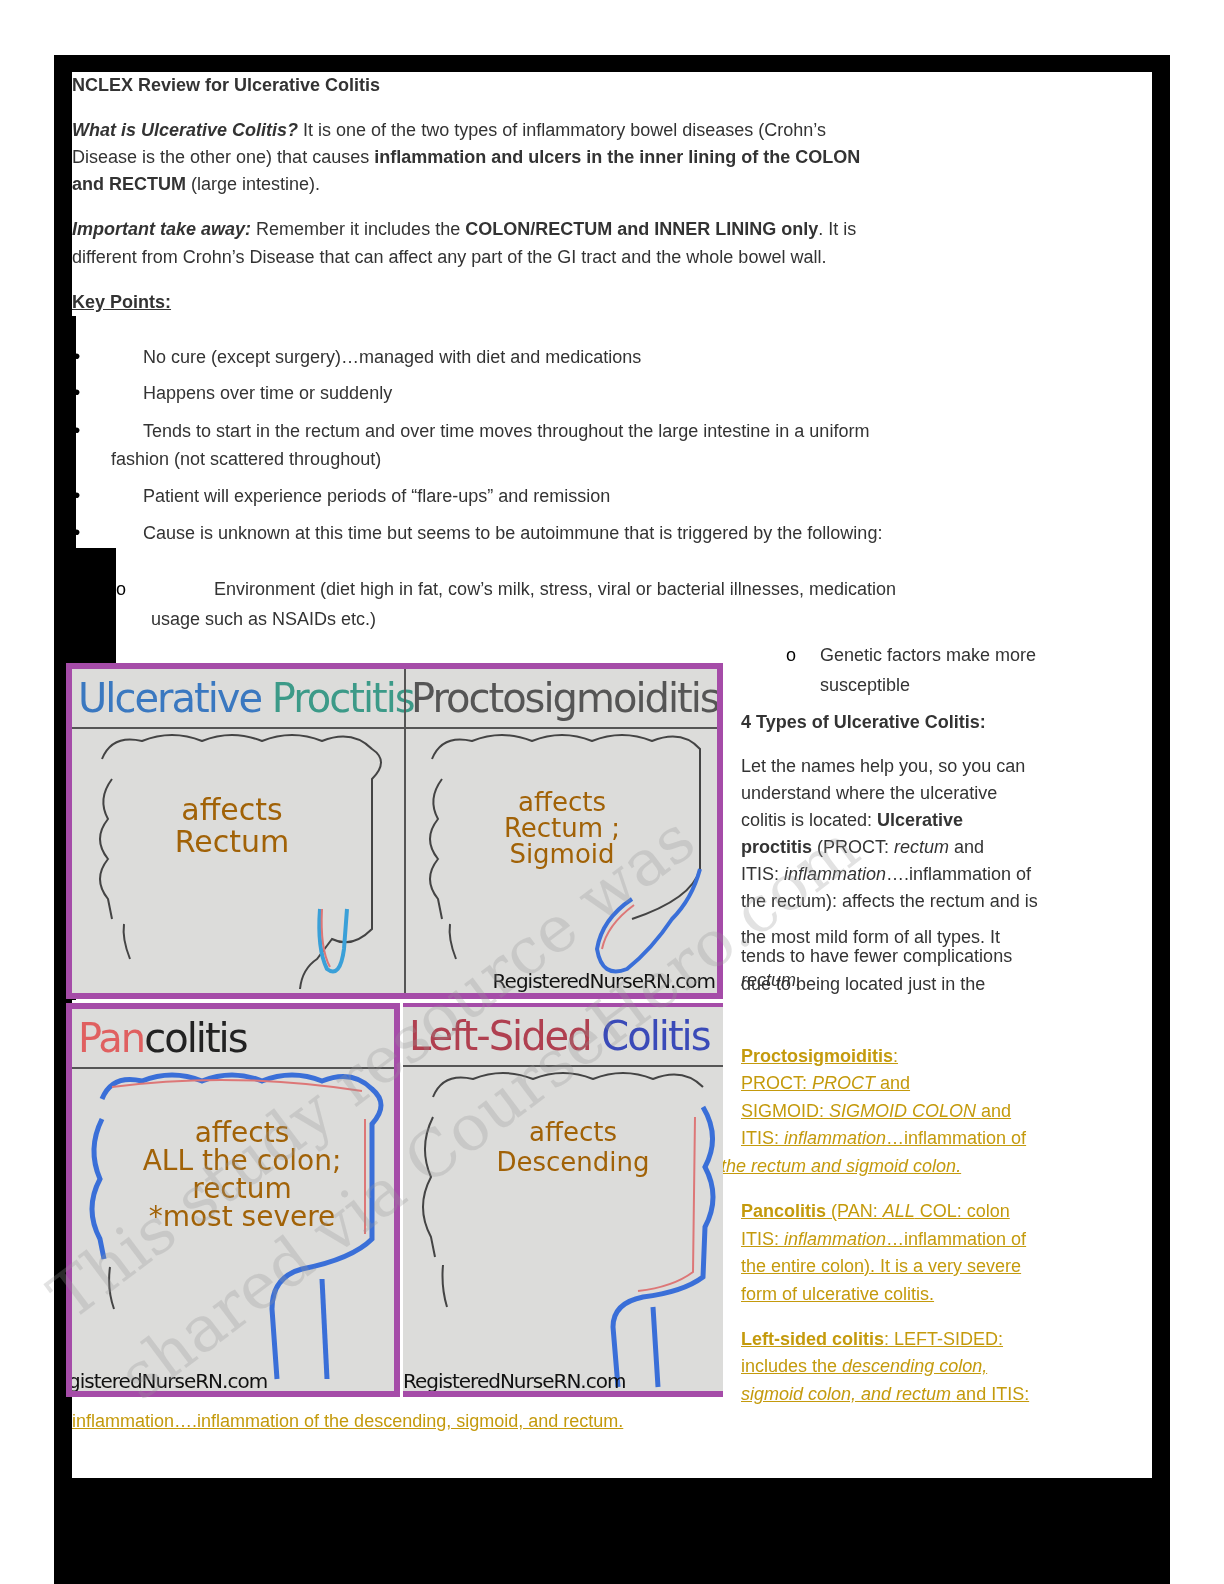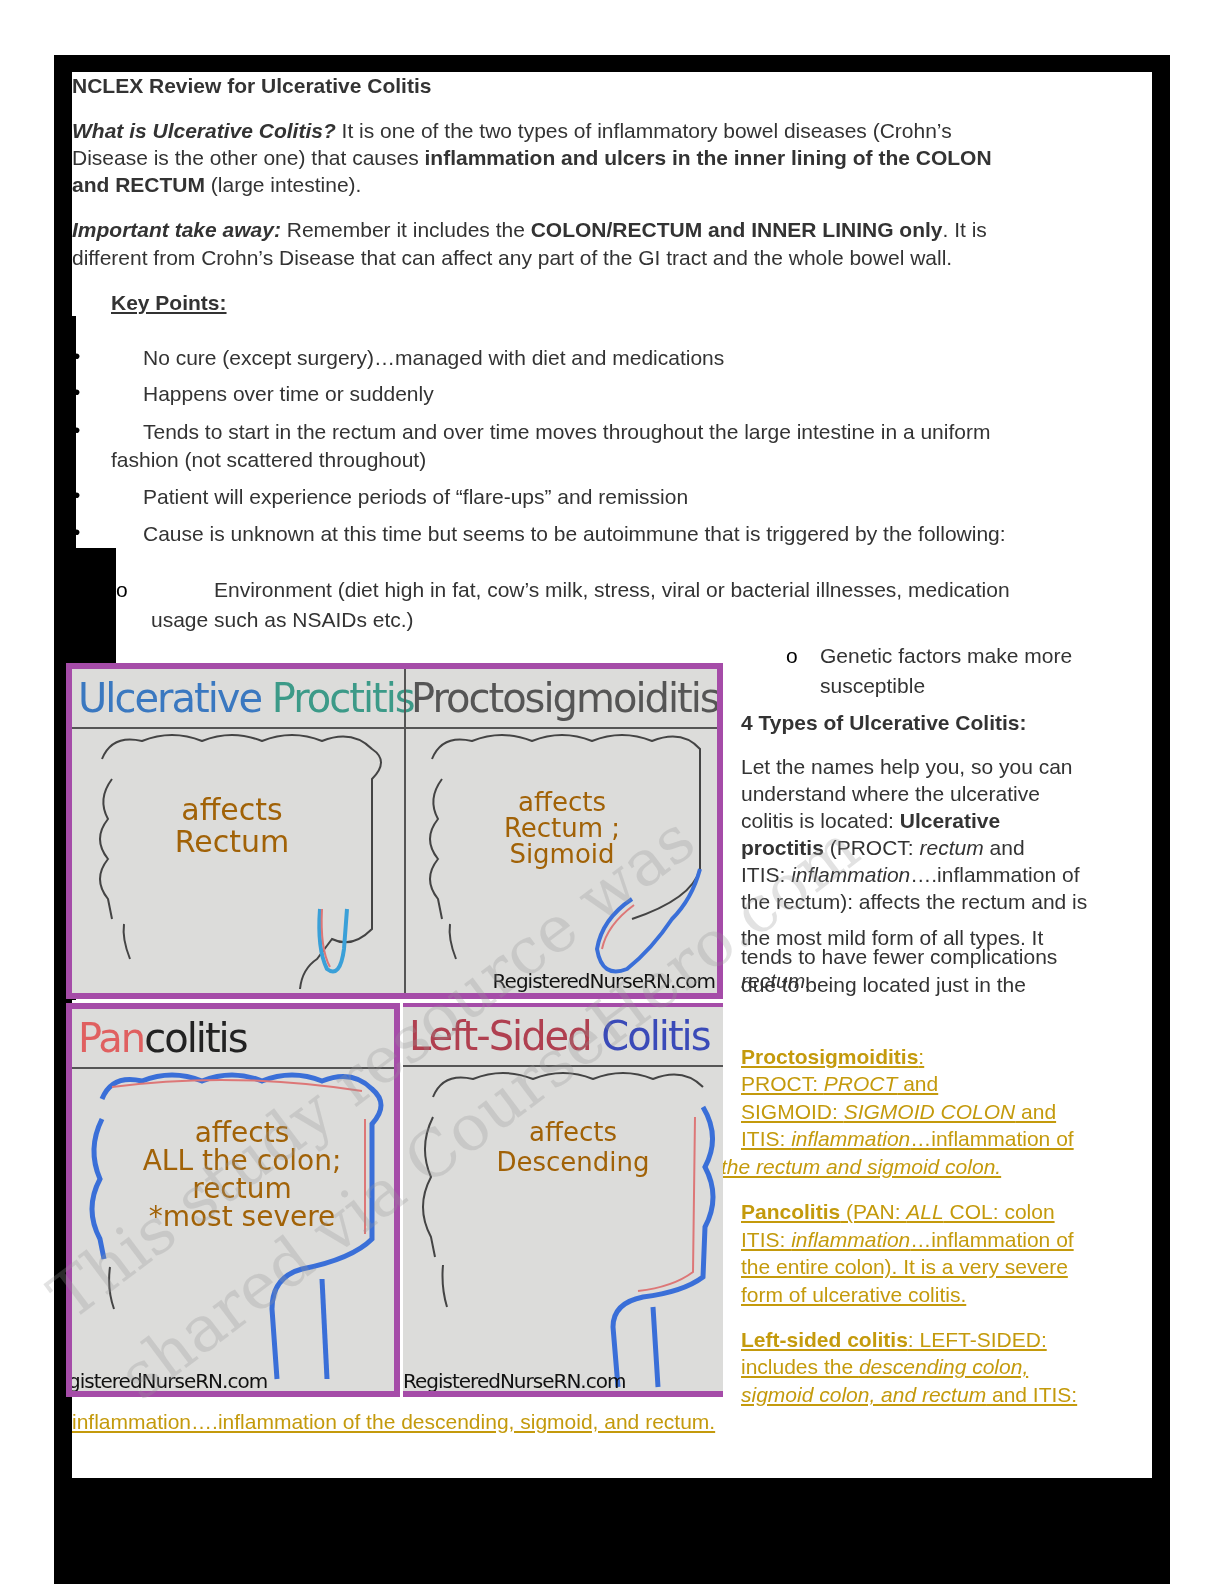--- a/index.html
+++ b/index.html
@@ -11,21 +11,21 @@
   }
   .frame {
     position: absolute; left: 54px; top: 55px; width: 1116px; height: 1529px;
     background: #000000;
   }
   .page {
     position: absolute; left: 72px; top: 72px; width: 1080px; height: 1406px;
     background: #ffffff;
   }
   .blk { position: absolute; background: #000; }
-  .t { position: absolute; font-size: 21px; line-height: 27px; white-space: nowrap; color: #333; }
+  .t { position: absolute; font-size: 18px; line-height: 27px; white-space: nowrap; color: #333; }
   .b { font-weight: bold; }
   .i { font-style: italic; }
   .u { text-decoration: underline; }
   .gold { color: #c49a0c; text-decoration: underline; text-decoration-color: #c49a0c; }
   .bullet { position: absolute; font-size: 21px; color: #000; }
   .panel {
     position: absolute; background: #dcdcda; border: 6px solid #a54ca8; box-sizing: border-box; overflow: hidden;
   }
   .panel .head {
     position: absolute; left: 0; right: 0; top: 0; height: 58px; border-bottom: 2px solid #555;
@@ -57,21 +57,21 @@
 
 <div class="t b" style="left:72px;top:72px;">NCLEX Review for Ulcerative Colitis</div>
 
 <div class="t" style="left:72px;top:117px;"><span class="b i">What is Ulcerative Colitis?</span><span> It is one of the two types of inflammatory bowel diseases (Crohn’s</span></div>
 <div class="t" style="left:72px;top:144px;"><span>Disease is the other one) that causes </span><span class="b">inflammation and ulcers in the inner lining of the COLON</span></div>
 <div class="t" style="left:72px;top:171px;"><span class="b">and RECTUM</span><span> (large intestine).</span></div>
 
 <div class="t" style="left:72px;top:216px;"><span class="b i">Important take away:</span><span> Remember it includes the </span><span class="b">COLON/RECTUM and INNER LINING only</span><span>. It is</span></div>
 <div class="t" style="left:72px;top:244px;">different from Crohn’s Disease that can affect any part of the GI tract and the whole bowel wall.</div>
 
-<div class="t b u" style="left:72px;top:289px;padding-left:39px;">Key Points:</div>
+<div class="t b u" style="left:72px;top:289px;">Key Points:</div>
 
 <div class="bullet" style="left:73px;top:344px;">•</div>
 <div class="t" style="left:143px;top:344px;text-align:center;">No cure (except surgery)…managed with diet and medications</div>
 <div class="bullet" style="left:73px;top:380px;">•</div>
 <div class="t" style="left:143px;top:380px;">Happens over time or suddenly</div>
 <div class="bullet" style="left:73px;top:418px;">•</div>
 <div class="t" style="left:143px;top:418px;">Tends to start in the rectum and over time moves throughout the large intestine in a uniform</div>
 <div class="t" style="left:111px;top:446px;">fashion (not scattered throughout)</div>
 <div class="bullet" style="left:73px;top:483px;">•</div>
 <div class="t" style="left:143px;top:483px;">Patient will experience periods of “flare-ups” and remission</div>

